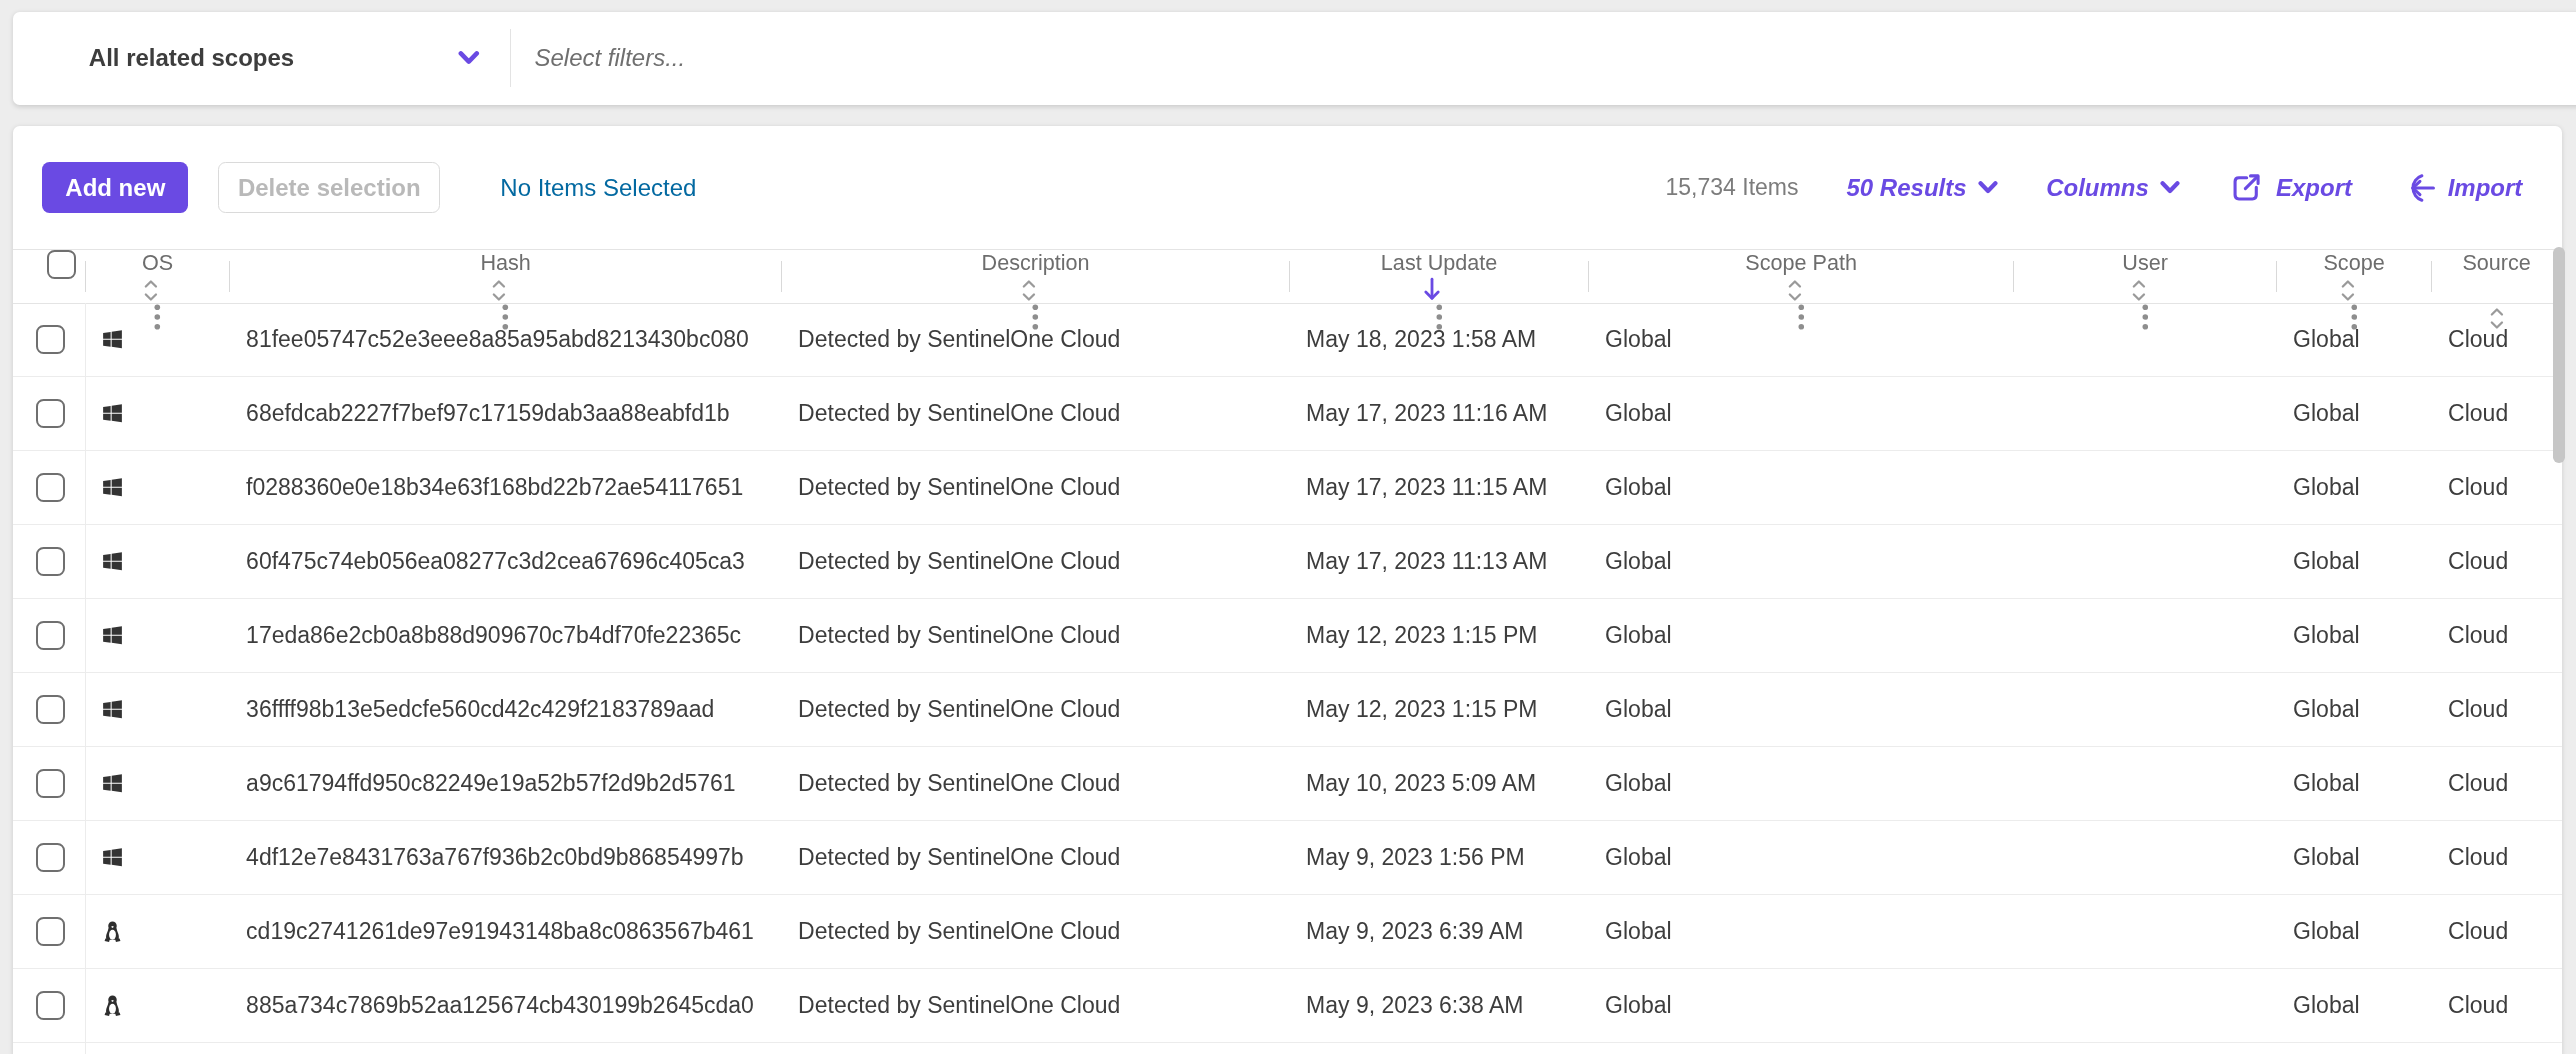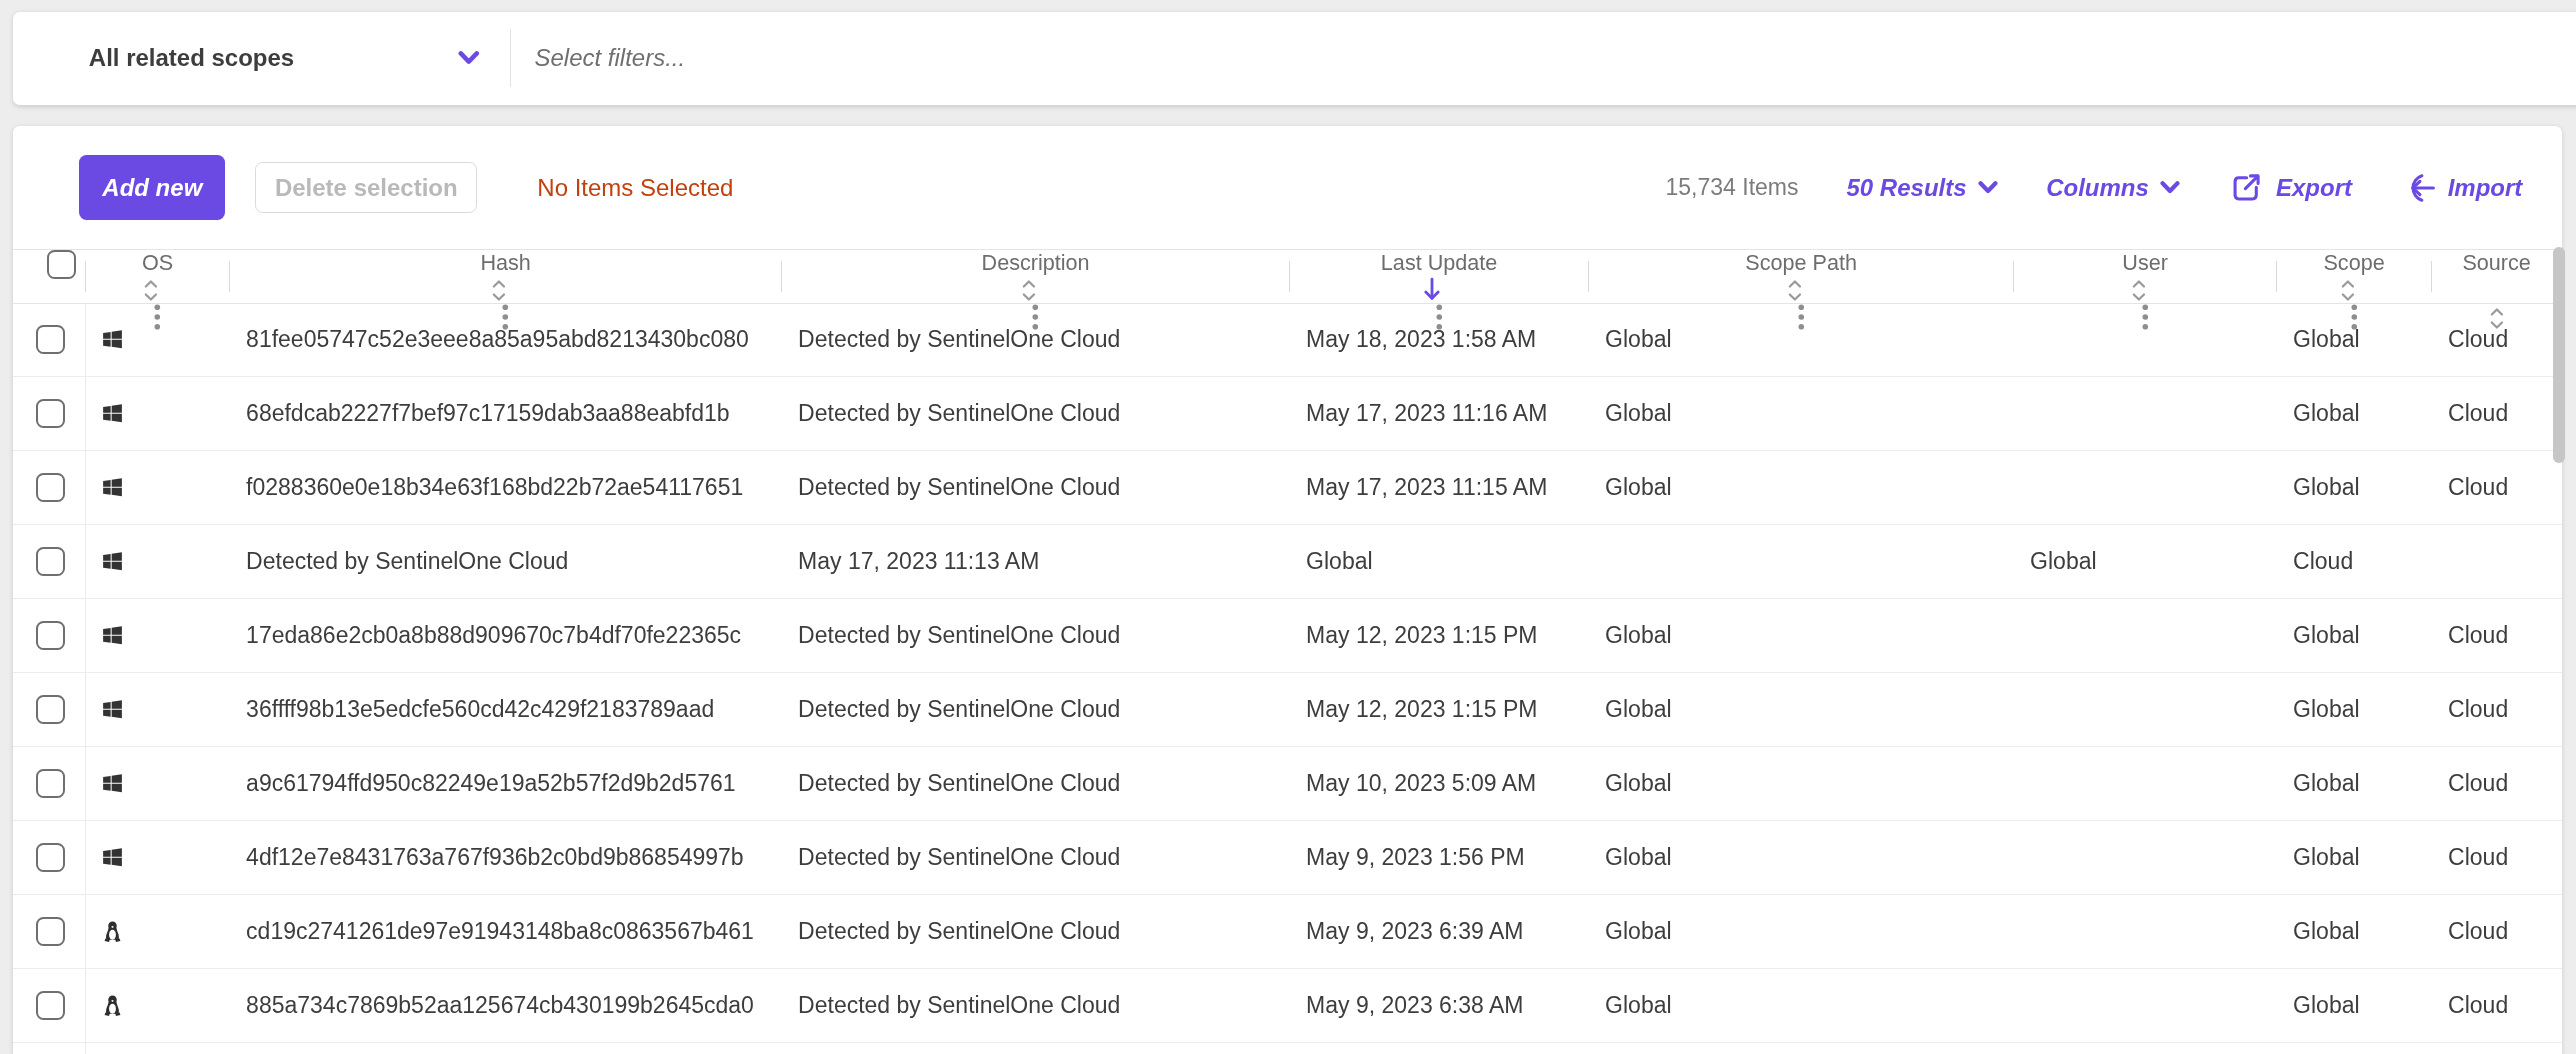--- a/index.html
+++ b/index.html
@@ -15,24 +15,24 @@
   .vdiv{width:1.7px;height:58px;background:#e3e3e3;margin-left:30px;}
   .filters-input{flex:1;margin-left:23px;font-size:24px;font-style:italic;color:#6f6f6f;}
 
   
   .main-card{position:absolute;left:13.3px;top:126px;width:2549px;height:929px;background:#fff;
     border-radius:6.6px 6.6px 0 0;box-shadow:0 1.7px 5px rgba(0,0,0,.14);}
 
   .toolbar{position:absolute;left:0;top:0;right:0;height:123px;display:flex;align-items:center;}
   .btn{border-radius:7.5px;font-size:24px;font-weight:700;display:flex;align-items:center;
     justify-content:center;cursor:pointer;box-sizing:border-box;}
-  .btn-primary{margin-left:66px;width:146px;height:65px;background:var(--accent);color:#fff;border:none;font-style:italic;}
+  .btn-primary{margin-left:29px;width:146px;height:51px;background:var(--accent);color:#fff;border:none;}
   .btn-disabled{margin-left:30px;width:222px;height:51px;background:#fff;color:#b9b9b9;
     border:1.7px solid #dadada;cursor:default;}
-  .sel-status{margin-left:60px;font-size:24px;color:#c2410c;}
+  .sel-status{margin-left:60px;font-size:24px;color:#0369a1;}
   .toolbar-right{margin-left:auto;display:flex;align-items:center;gap:48px;padding-right:40px;}
   .items-count{font-size:23px;color:#7c7c7c;}
   .tb-link{display:flex;align-items:center;gap:11.6px;color:var(--accent);font-size:24px;
     font-weight:700;cursor:pointer;font-style:italic;}
 
   
   .grid{display:grid;grid-template-columns:73px 144px 552px 508px 299px 425px 263px 155px minmax(0,1fr);}
   .thead{position:absolute;left:0;top:123px;right:0;height:55px;border-top:1.7px solid #e4e4e4;
     border-bottom:1.7px solid #e4e4e4;box-sizing:border-box;}
   .th{display:flex;align-items:center;padding:0 18px 0 16.6px;position:relative;flex-direction:column;}
@@ -313,20 +313,21 @@
   <div class="row grid">
     <div class="cell cell-checkbox">
       <div class="checkbox"></div>
     </div>
     <div class="cell cell-os">
       <svg width="25" height="25" viewBox="0 0 24 24">
         <path d="M3 5.7 L10.2 4.7 V11.3 H3 Z M11.2 4.55 L21 3.2 V11.3 H11.2 Z M3 12.3 H10.2 V18.9 L3 17.9 Z M11.2 12.3 H21 V20.4 L11.2 19.05 Z" fill="#333333"></path>
       </svg>
 
     </div>
+    <div class="cell">60f475c74eb056ea08277c3d2cea67696c405ca3</div>
     <div class="cell">Detected by SentinelOne Cloud</div>
     <div class="cell">May 17, 2023 11:13 AM</div>
     <div class="cell">Global</div>
     <div class="cell"></div>
     <div class="cell">Global</div>
     <div class="cell">Cloud</div>
   </div>
 
   <div class="row grid">
     <div class="cell cell-checkbox">

